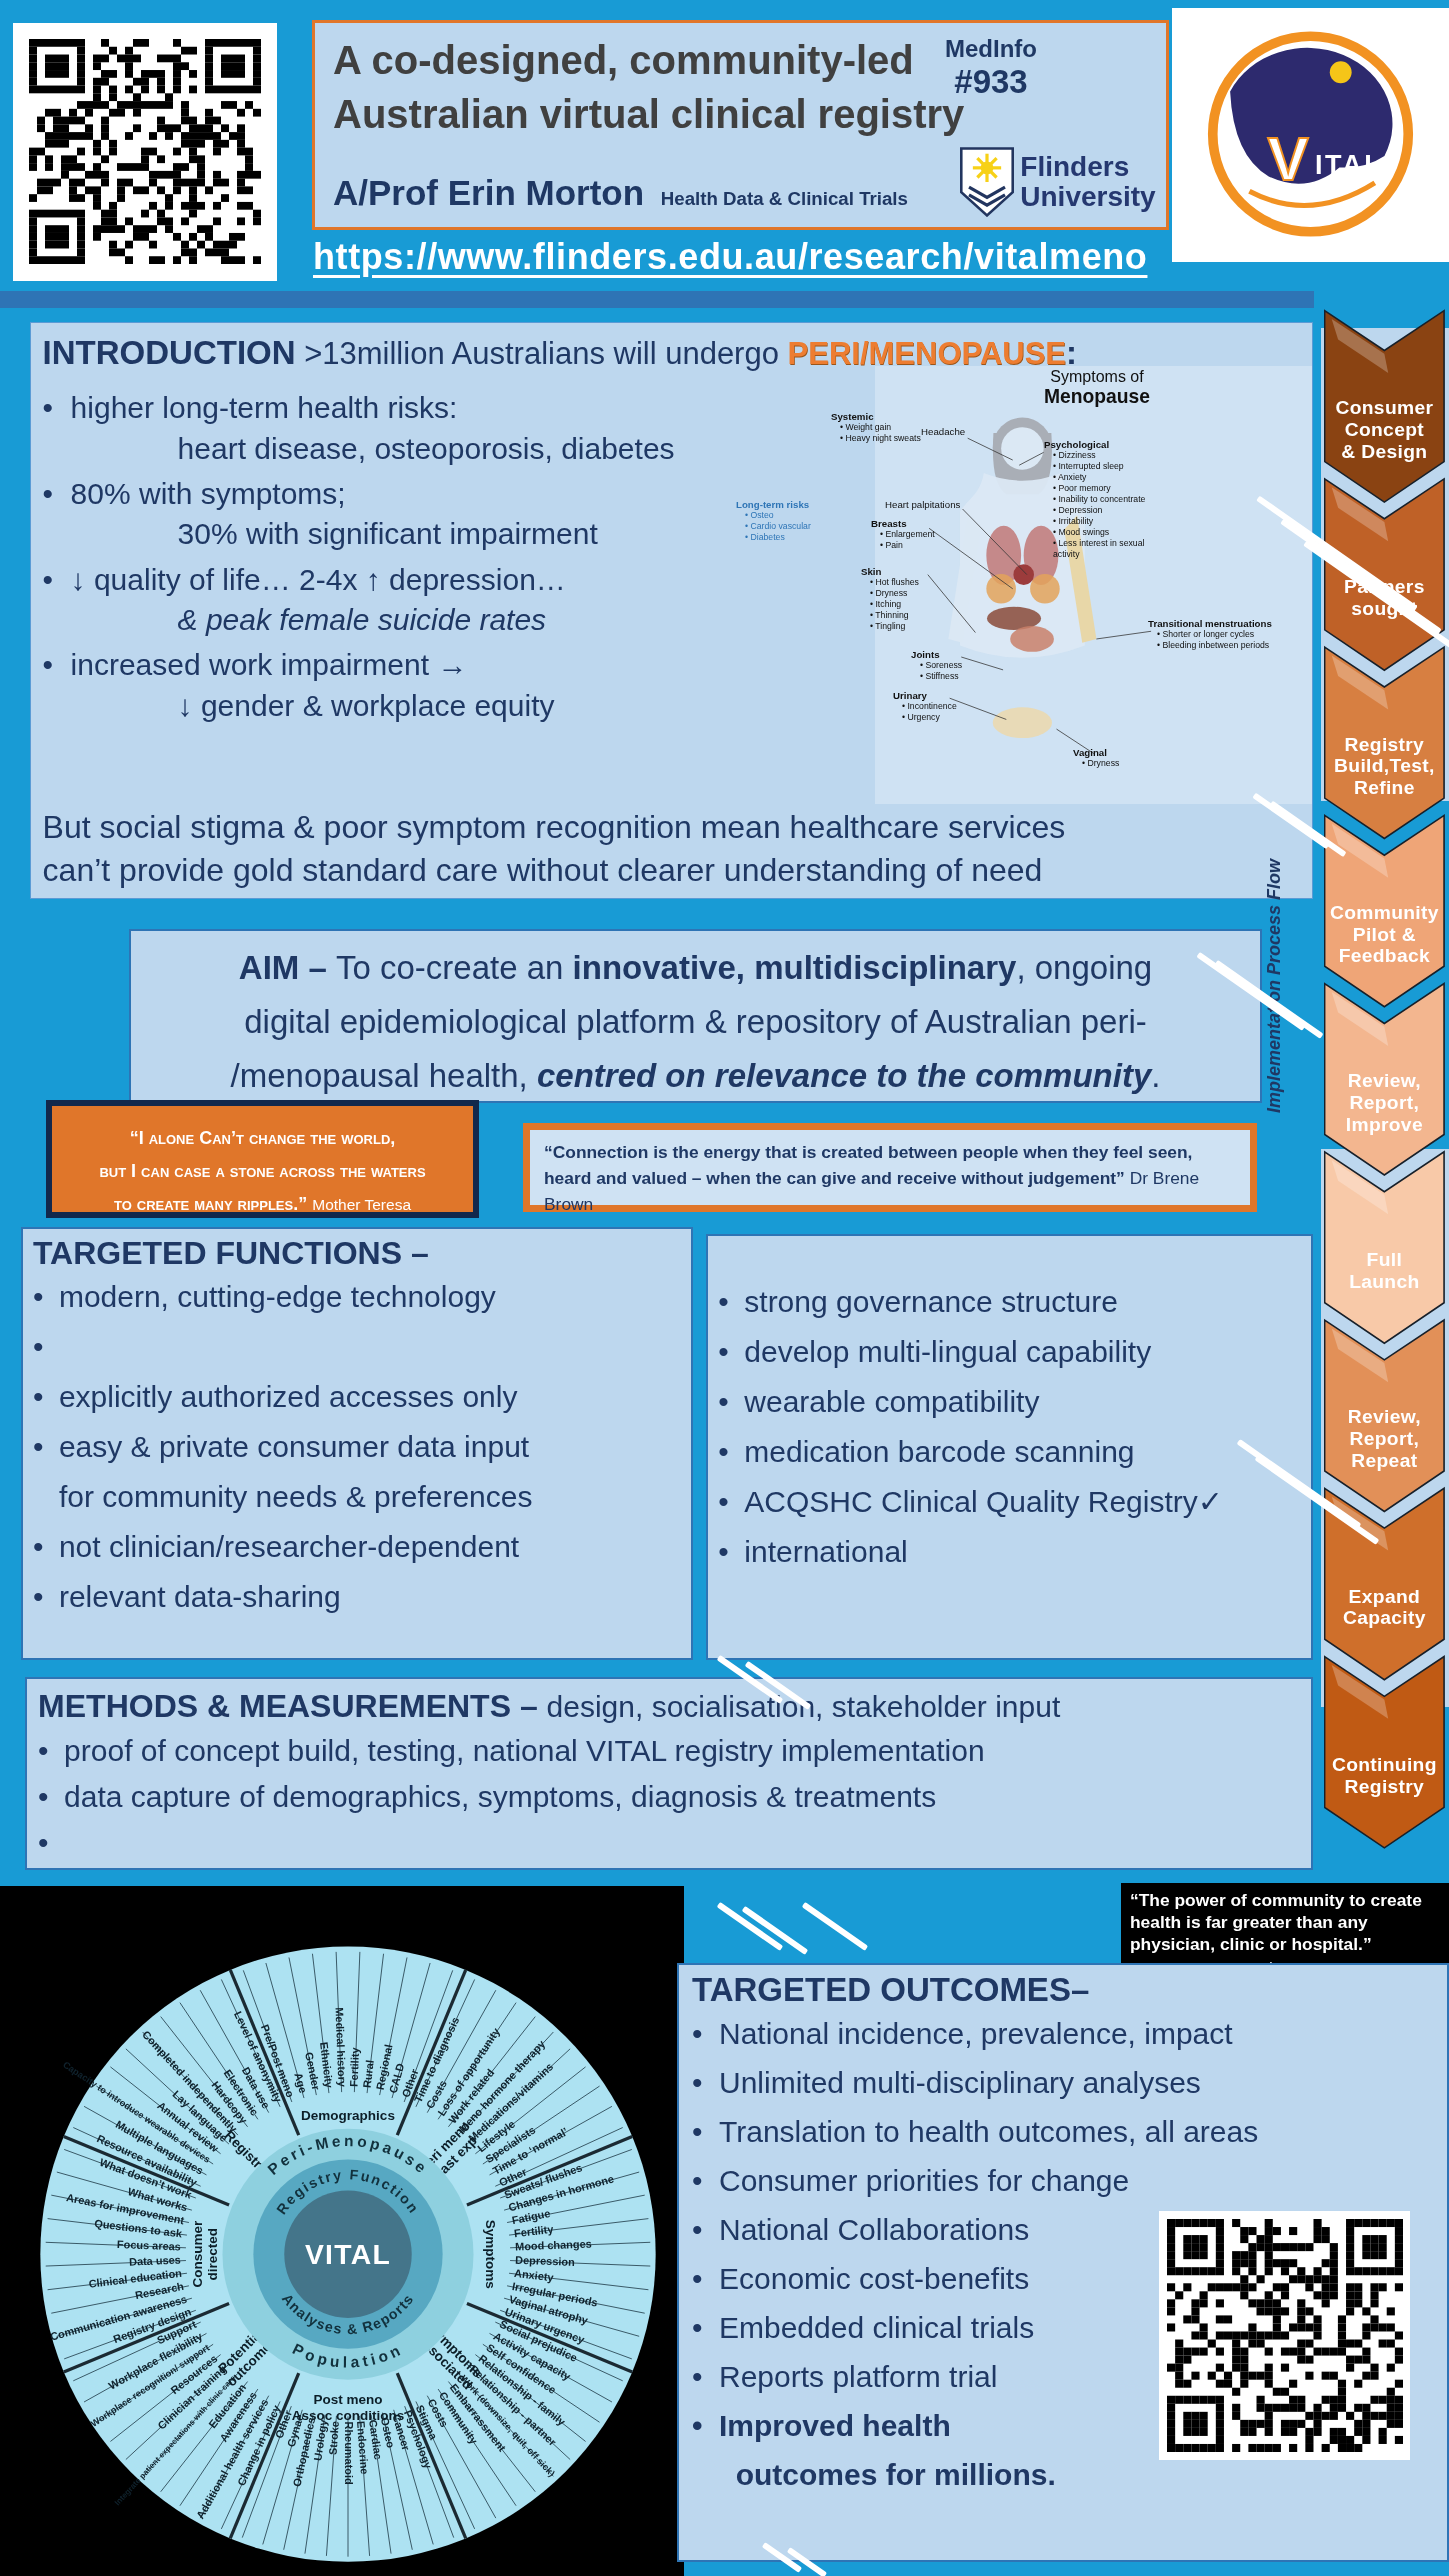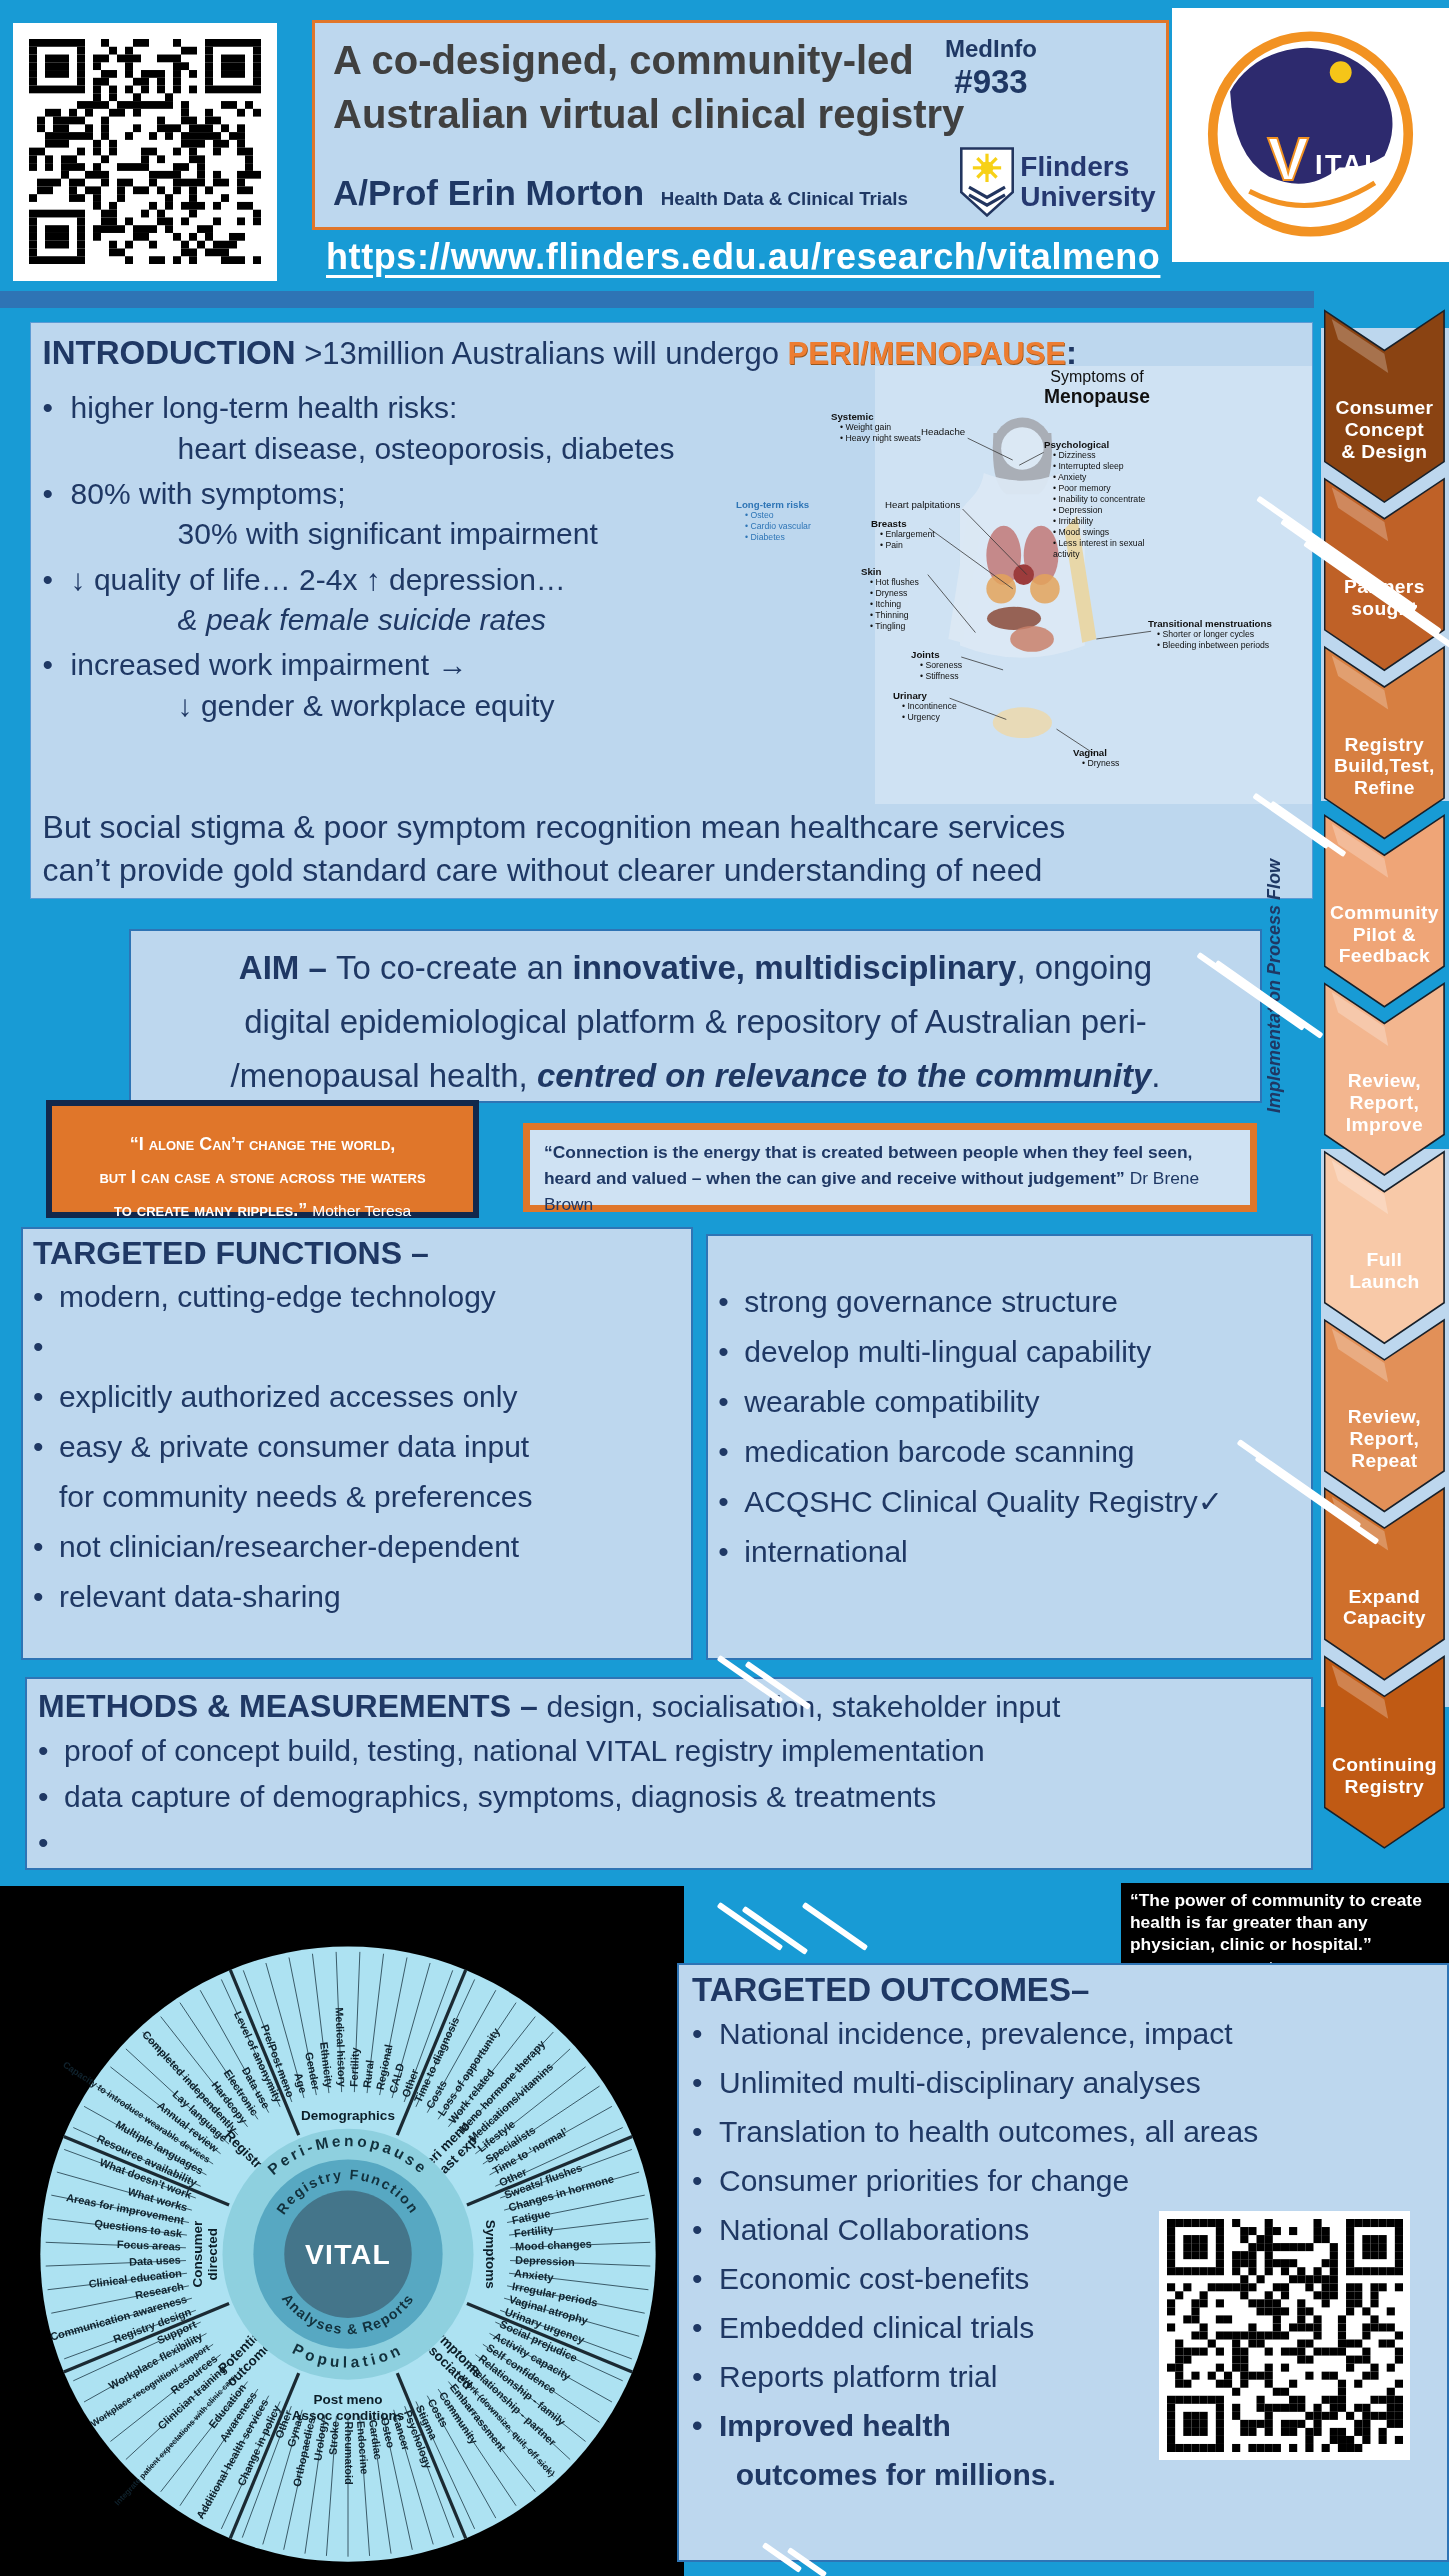--- a/index.html
+++ b/index.html
@@ -14,21 +14,21 @@
   #titleText{position:absolute;left:18px;top:10.3px;line-height:54px;font-size:40px;font-weight:bold;color:#404040;}
   #authorRow{position:absolute;left:18px;bottom:14px;display:flex;align-items:baseline;gap:16.7px;}
   #author{font-size:35px;font-weight:bold;}
   #affil{font-size:18.7px;font-weight:bold;}
   #medinfo{position:absolute;right:129px;top:11.6px;text-align:center;}
   #medinfo .l1{font-size:24px;font-weight:700;}
   #medinfo .l2{font-size:33px;font-weight:bold;}
   #flinders{position:absolute;right:10.3px;bottom:10.3px;display:flex;align-items:center;gap:6.4px;}
   #flinders .ft{font-size:28px;font-weight:bold;line-height:30px;color:#253870;}
   #vitalBox{left:1172px;top:8.4px;width:277px;height:254px;background:#ffffff;}
-  #urlRow{left:326px;top:236px;width:857px;height:55px;color:#ffffff;font-size:36px;font-weight:bold;
+  #urlRow{left:313px;top:236px;width:857px;height:55px;color:#ffffff;font-size:36px;font-weight:bold;
           text-decoration:underline;text-underline-offset:6.4px;letter-spacing:0.6px;}
   #blueBand{left:0;top:291px;width:1314px;height:16.7px;background:#2e74b5;}
   
   #introPanel{left:30px;top:322px;width:1283px;height:577px;}
   #introHead{position:absolute;left:11.6px;top:7.7px;width:1256px;font-size:31px;line-height:43px;}
   #introHead .h{font-size:33px;font-weight:bold;}
   #introHead .hl{color:#ed7d31;font-weight:bold;text-shadow:0.6px 0.6px 0 #9c5518;}
   #introBullets{position:absolute;left:11.6px;top:59px;width:837px;font-size:30px;}
   .ib{display:flex;line-height:39px;margin-top:6.4px;}
   .ib .blt{width:28px;font-size:30px;}
@@ -45,21 +45,21 @@
   .sg .sg-name{font-size:9.7px;font-weight:bold;}
   .sg.plain .sg-name{font-weight:normal;font-size:9.7px;}
   .sg .sg-it{font-size:8.7px;line-height:11px;margin-left:9px;max-width:119px;}
   .sg.colored{color:#2e75b6;}
   
   #aimPanel{left:129px;top:929px;width:1133px;height:174px;border-width:2.6px;border-color:#2e74b5;text-align:center;
             font-size:33px;line-height:54px;padding-top:10.3px;}
   #aimPanel .xb{font-weight:bold;}
   #aimPanel .bi{font-weight:bold;font-style:italic;}
   #mtBox{left:46px;top:1100px;width:433px;height:118px;background:#e0762a;border:6.4px solid #12284c;
-         color:#ffffff;text-align:center;font-variant:small-caps;font-weight:bold;font-size:18px;line-height:33px;padding-top:22px;}
+         color:#ffffff;text-align:center;font-variant:small-caps;font-weight:bold;font-size:18px;line-height:33px;padding-top:16px;}
   #mtBox .attr{font-variant:normal;font-weight:normal;font-size:15.5px;}
   #bbBox{left:523px;top:1123px;width:734px;height:89px;background:#cfe2f3;border:7.7px solid #e0762a;
          font-size:17.4px;line-height:26px;font-weight:bold;padding:9px 14px;}
   #bbBox .attr{font-weight:normal;}
   
   #fnLeft{left:20.6px;top:1227px;width:672px;height:433px;border-width:2.6px;border-color:#2e74b5;padding:6.4px 10.3px;}
   #fnLeft h2{margin:0;font-size:32px;}
   .fn-item{display:flex;font-size:30px;line-height:50px;}
   .fn-item .blt{width:26px;}
   .fn-item.nob .blt{visibility:hidden;}

